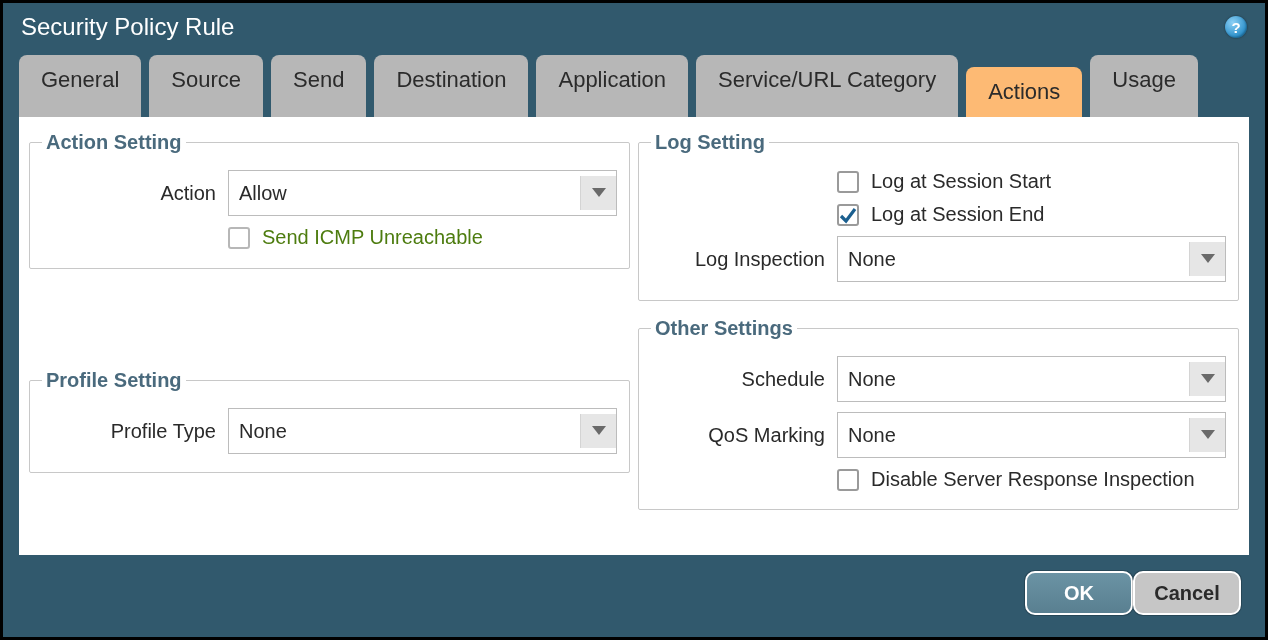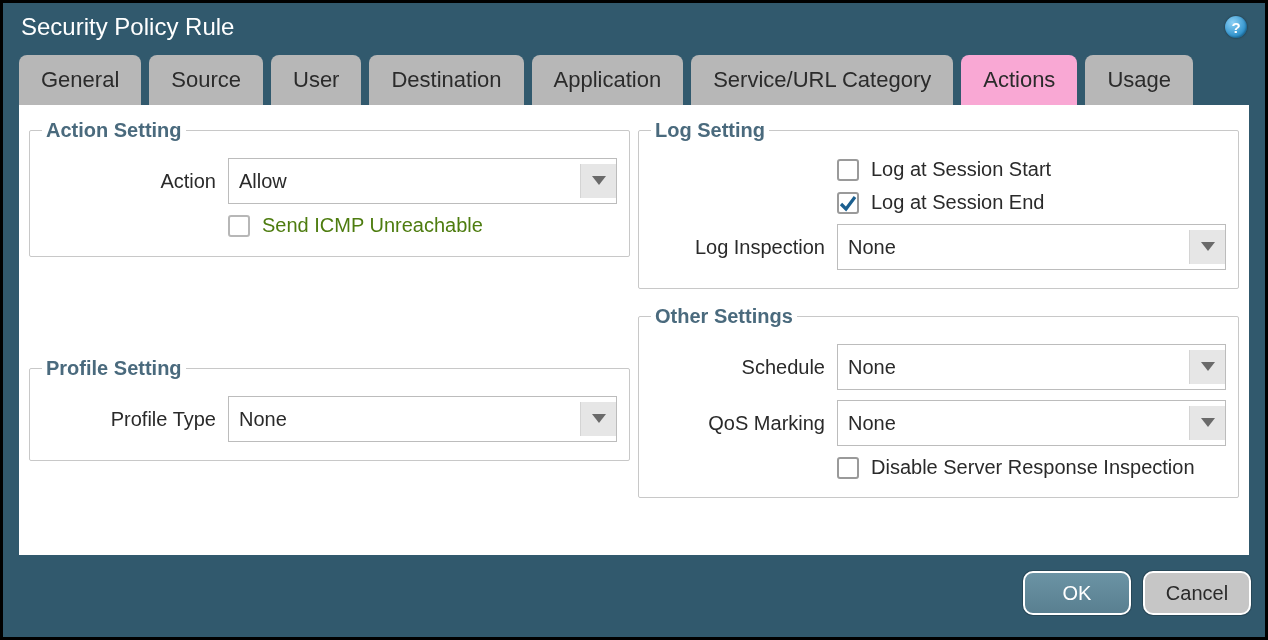--- a/index.html
+++ b/index.html
@@ -51,22 +51,23 @@
       padding: 12px 22px;
       background: #b7b7b7;
       color: #2b2b2b;
       font-size: 22px;
       border-top-left-radius: 8px;
       border-top-right-radius: 8px;
       cursor: pointer;
       user-select: none;
     }
     .tab.active {
-      background: #f9a8d4;
+      background: #fdba74;
       color: #2b2b2b;
+      margin-top: 12px;
     }
     .panel {
       flex: 1;
       background: #fff;
       margin: 0 16px 0 16px;
       padding: 14px 10px 14px 10px;
       display: flex;
       gap: 8px;
     }
     .col {
@@ -167,22 +168,23 @@
     }
     .check-label {
       font-size: 20px;
       color: #2a2a2a;
     }
     .check-label.disabled { color: #4d7c0f; }
     .button-bar {
       display: flex;
       justify-content: flex-end;
       align-items: center;
-      padding: 16px 14px 22px 22px;
-      gap: 12px;
+      padding: 16px 24px 22px 22px;
+      gap: 0;
+      font-weight: bold;
     }
     .btn {
       min-width: 108px;
       height: 44px;
       border-radius: 10px;
       font-size: 20px;
       display: flex;
       align-items: center;
       justify-content: center;
       cursor: pointer;
@@ -203,21 +205,21 @@
 
 <div class="window">
   <div class="title-bar">
     <div>Security Policy Rule</div>
     <div class="help-icon">?</div>
   </div>
 
   <div class="tabs">
     <div class="tab">General</div>
     <div class="tab">Source</div>
-    <div class="tab">User</div>
+    <div class="tab">Send</div>
     <div class="tab">Destination</div>
     <div class="tab">Application</div>
     <div class="tab">Service/URL Category</div>
     <div class="tab active">Actions</div>
     <div class="tab">Usage</div>
   </div>
 
   <div class="panel">
     <div class="col col-left">
 

